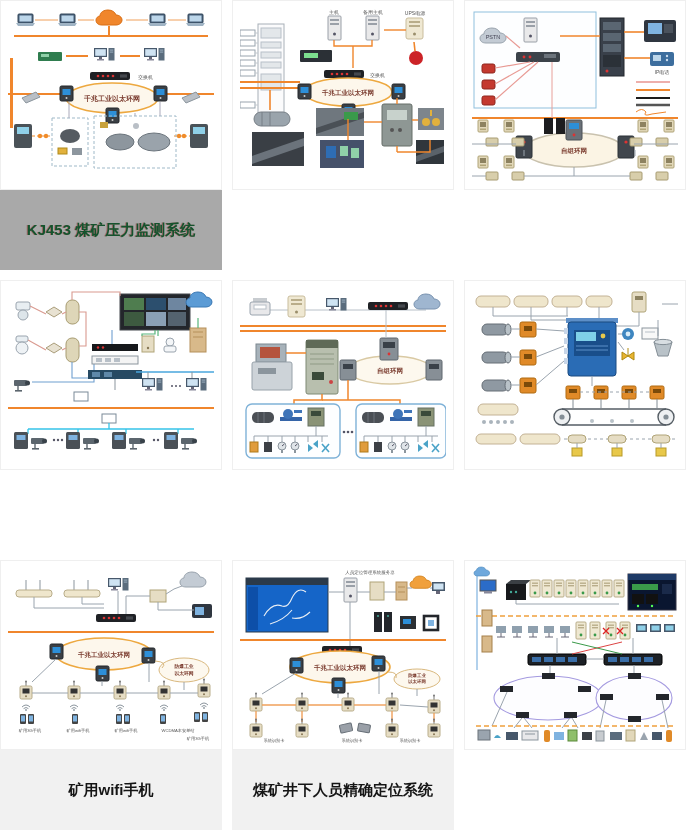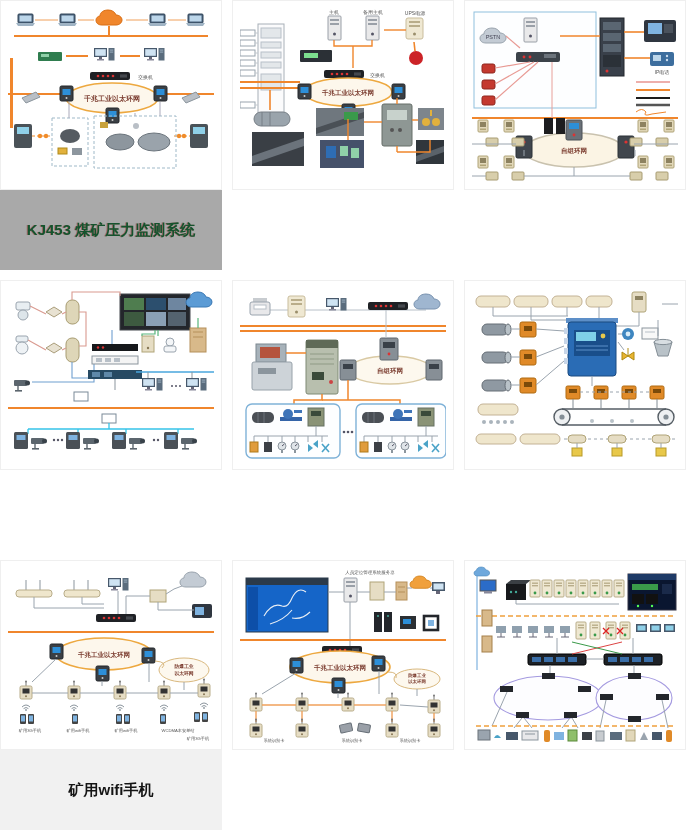--- a/index.html
+++ b/index.html
@@ -1010,20 +1010,23 @@
           </g>
         <g fill="#9aa0a8" stroke="#666e76">
             <rect x="100" y="158" width="12" height="8" rx="1" transform="rotate(-12 106 162)"></rect>
             <rect x="118" y="158" width="12" height="8" rx="1" transform="rotate(10 124 162)"></rect>
           </g>
         <text x="34" y="176" font-size="4.2" text-anchor="middle" class="smalllbl">系统识别卡</text>
         <text x="112" y="176" font-size="4.2" text-anchor="middle" class="smalllbl">系统识别卡</text>
         <text x="170" y="176" font-size="4.2" text-anchor="middle" class="smalllbl">系统识别卡</text>
       </svg>
     </div>
+    <div class="caption">
+      <span>煤矿井下人员精确定位系统</span>
+    </div>
   </div>
 
   <div class="card">
     <div class="imgbox">
       <svg width="206" height="178" viewBox="0 0 206 178">
         <line x1="5" y1="8" x2="5" y2="104" stroke="#7fb3e0" stroke-width="1.2"></line>
         <g>
             <use href="#cloudg" transform="translate(2,1) scale(0.6)" fill="#6ea8dc" stroke="#4a86ba"></use>
           </g>
         <g>

